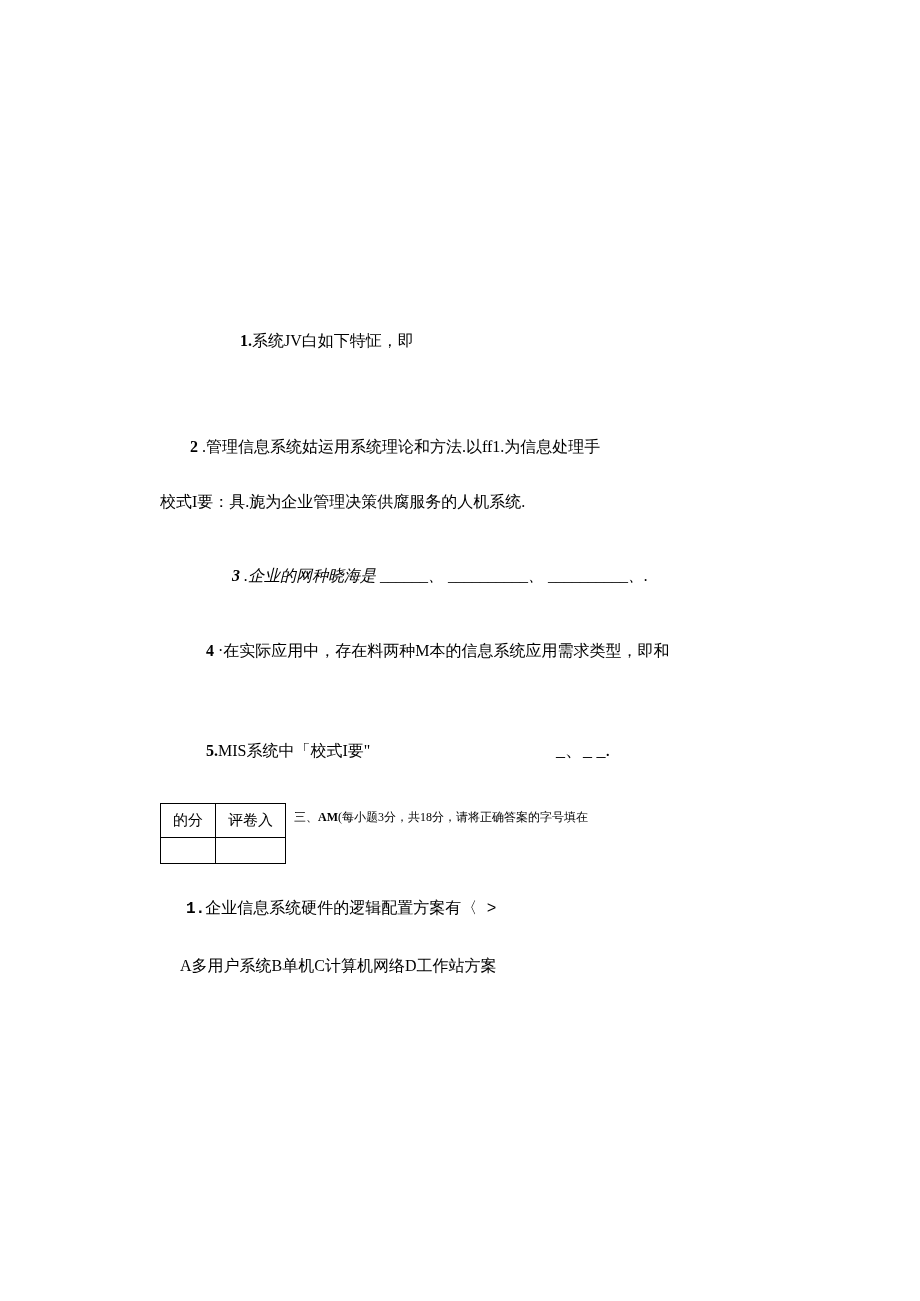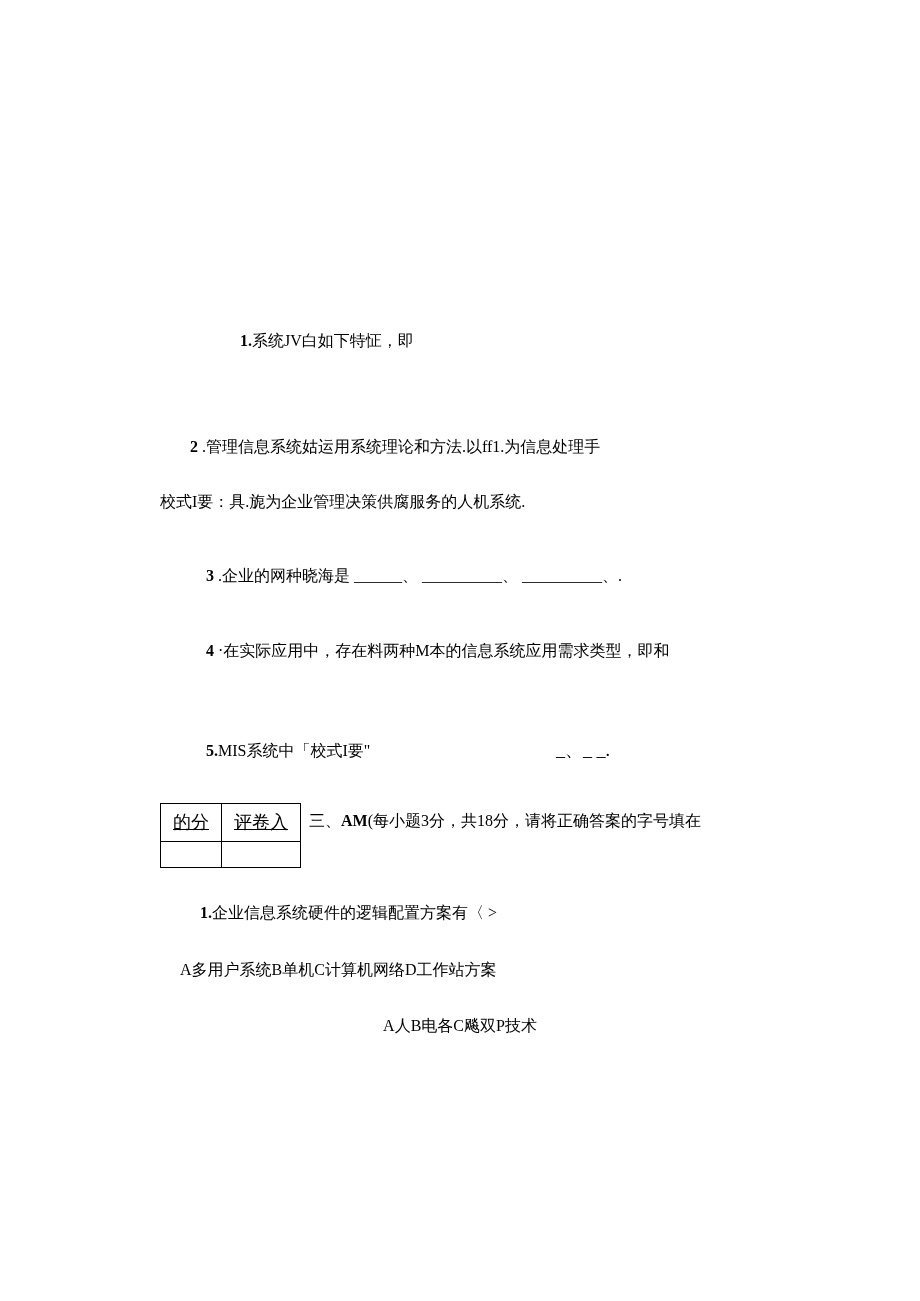--- a/index.html
+++ b/index.html
@@ -27,22 +27,23 @@
     }
     .q2-first {
       margin-left: 30px;
       margin-bottom: 32px;
     }
     .q2-second {
       margin-left: 0;
       margin-bottom: 52px;
     }
     .q3 {
-      margin-left: 46px;
+      margin-left: 72px;
       margin-bottom: 52px;
+      font-style: italic;
     }
     .q4 {
       margin-left: 46px;
       margin-bottom: 76px;
     }
     .q5 {
       margin-left: 46px;
       margin-bottom: 40px;
       display: flex;
       align-items: baseline;
@@ -55,39 +56,39 @@
       flex: 1;
       font-size: 18px;
     }
     .section3 {
       display: flex;
       align-items: stretch;
       margin-bottom: 34px;
     }
     .score-table {
       border-collapse: collapse;
-      font-size: 18px;
-      text-decoration: underline;
+      font-size: 15px;
     }
     .score-table td {
       border: 1px solid #000;
       padding: 6px 12px;
       text-align: center;
       min-width: 50px;
       height: 26px;
     }
     .section3-text {
       padding-left: 8px;
-      font-size: 16px;
+      font-size: 12px;
       line-height: 2.0;
       padding-top: 2px;
     }
     .mc-q {
-      margin-left: 40px;
+      margin-left: 26px;
       margin-bottom: 34px;
+      font-family: Liberation Mono, monospace;
     }
     .mc-opt {
       margin-left: 20px;
       margin-bottom: 34px;
     }
     .mc-opt-center {
       text-align: center;
       margin-bottom: 34px;
     }
     .bold-num {
@@ -146,15 +147,14 @@
         <span>三、</span><span class="bold-text">AM</span><span>(每小题3分，共18分，请将正确答案的字号填在</span>
       </div>
     </div>
   </div>
 
   <div class="mc-q">
     <span class="bold-num">1.</span><span>企业信息系统硬件的逻辑配置方案有〈 &gt;</span>
   </div>
   <div class="mc-opt">A多用户系统B单机C计算机网络D工作站方案</div>
 
-  <div class="mc-opt-center">A人B电各C飚双P技术</div>
 
 </div>
 
 </body></html>

